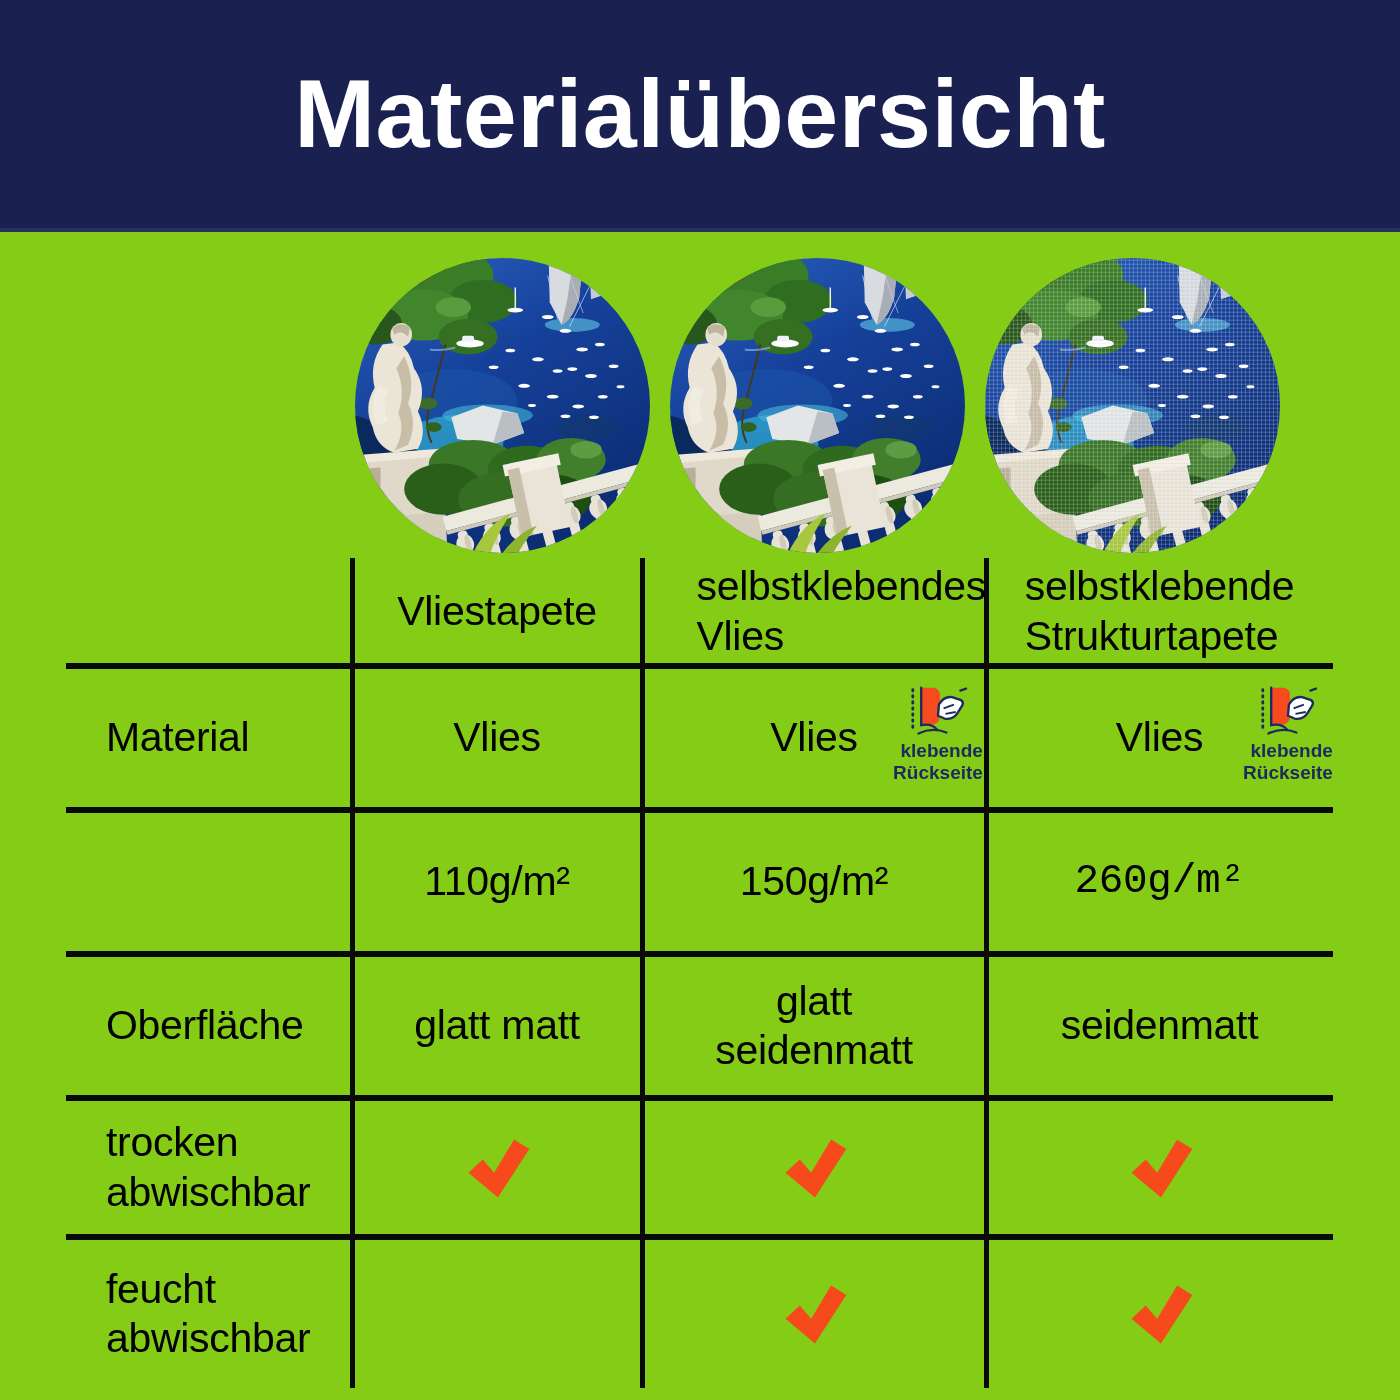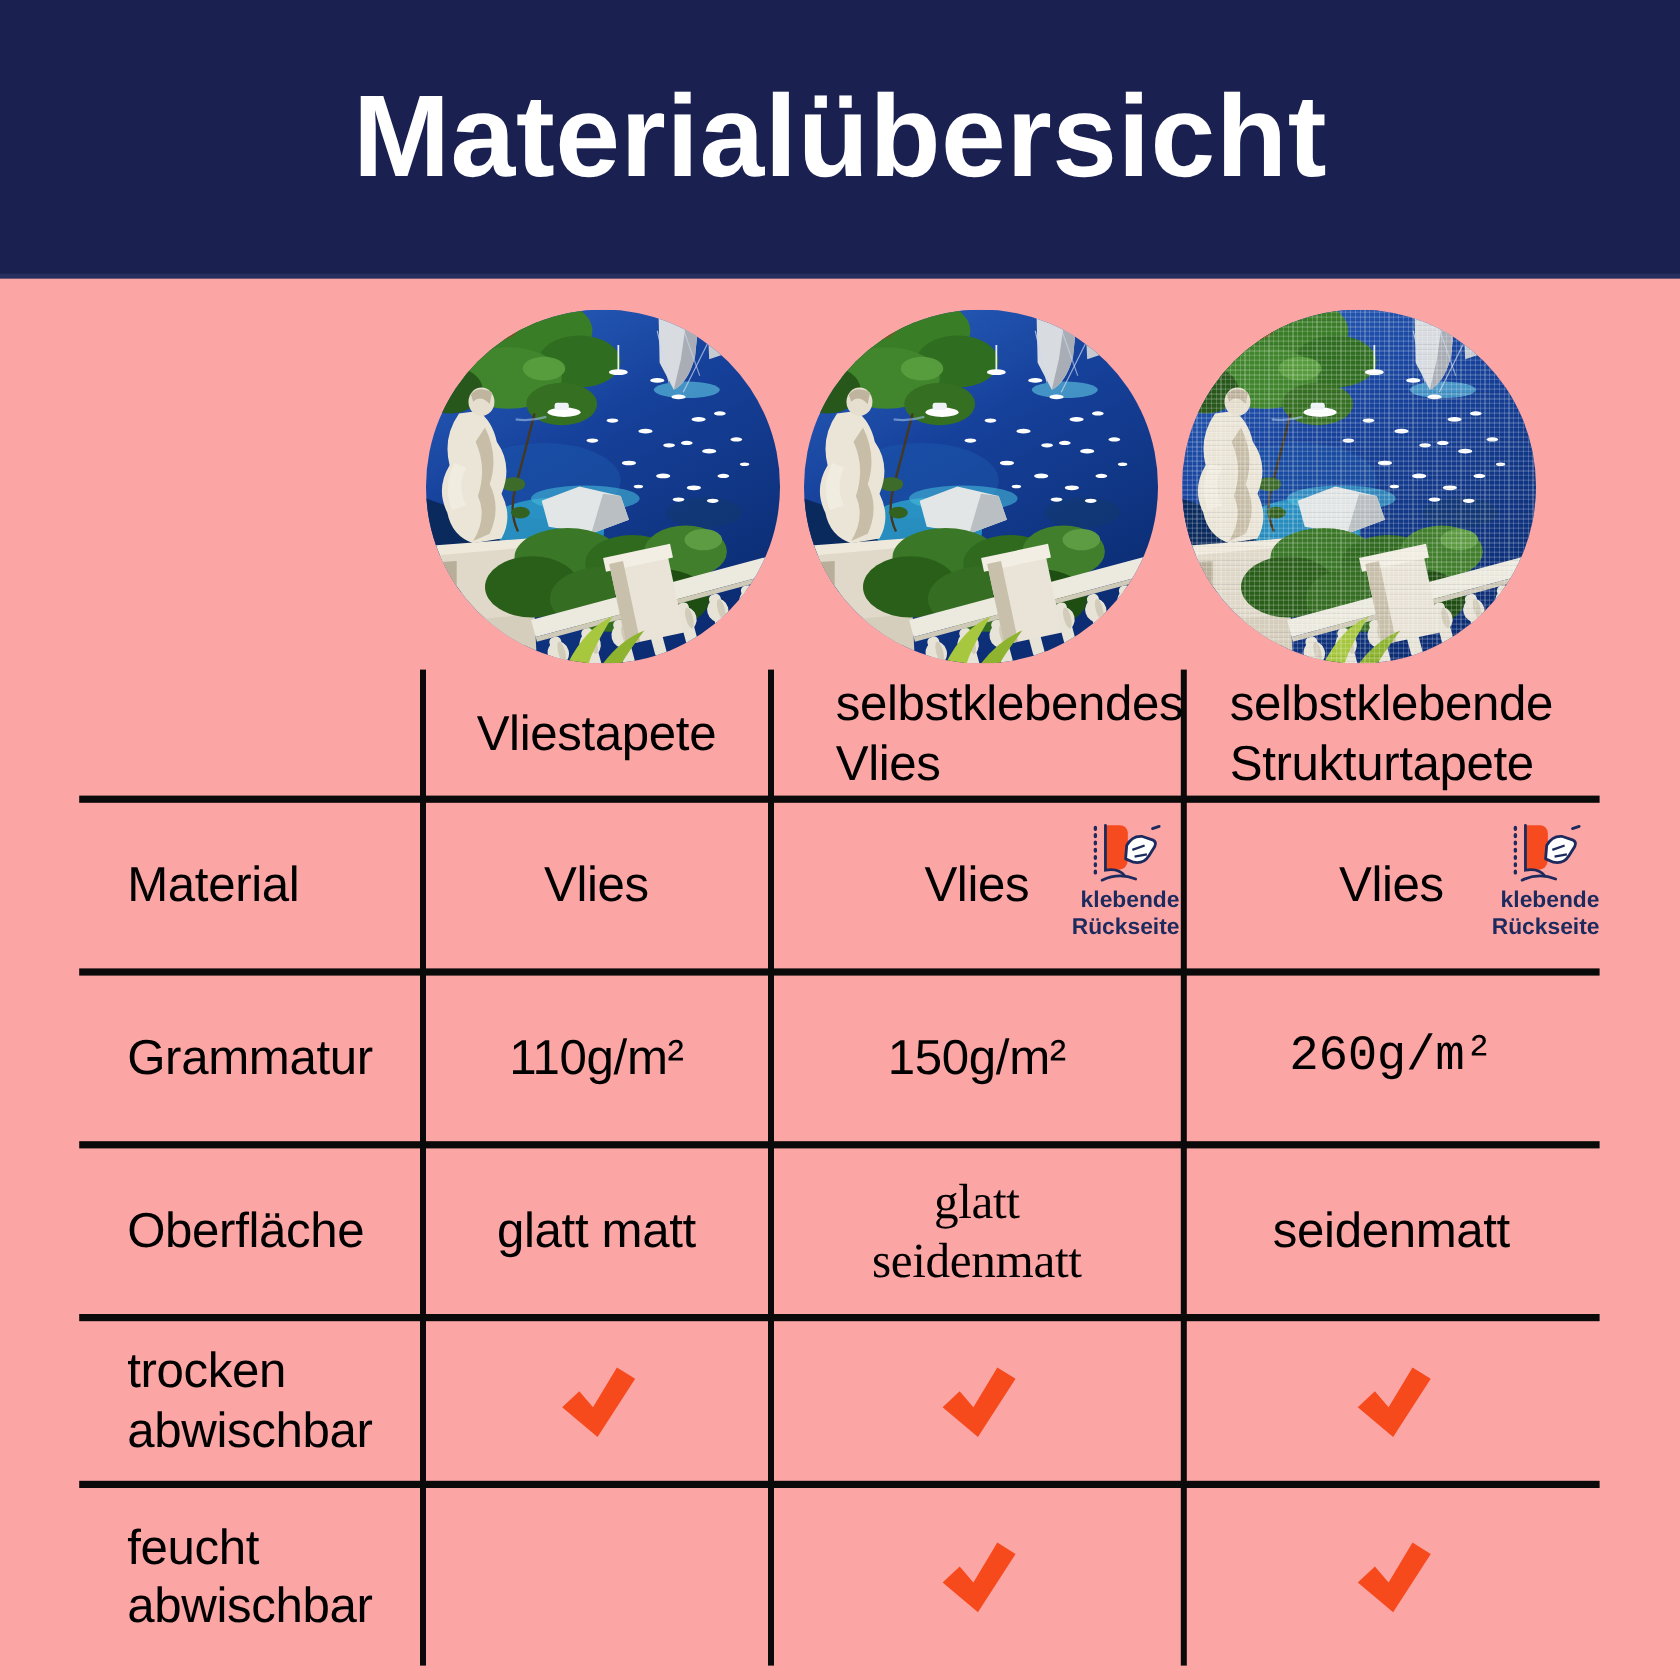--- a/index.html
+++ b/index.html
@@ -1,17 +1,17 @@
 <!DOCTYPE html>
 <html><head>
 <meta charset="utf-8">
 <style>
   html,body { margin:0; padding:0; background:#ffffff; }
   .page {
-    position:relative; width:1400px; height:1400px; background:#fca5a5;
+    position:relative; width:1400px; height:1400px; background:#84cc16;
     font-family:"Liberation Sans", sans-serif; overflow:hidden; color:#000;
   }
 
   
   .banner {
     position:absolute; left:0; top:0; width:1400px; height:228px;
     background:#1a2151; border-bottom:4px solid #272f5e;
     display:flex; align-items:center; justify-content:center;
   }
   .banner-title {
@@ -277,28 +277,27 @@
   <div class="badge b3">
     <svg class="badge-icon">
         <use href="#peel-icon"></use>
       </svg>
     <div class="badge-text">
       <span>klebende</span>
       <span>Rückseite</span>
     </div>
   </div>
 
-  <div class="cell left-align" style="left:66px;top:813px;width:286px;height:138px;">Grammatur</div>
   <div class="cell" style="left:352px;top:813px;width:290px;height:138px;">110g/m²</div>
   <div class="cell" style="left:642px;top:813px;width:344px;height:138px;">150g/m²</div>
   <div class="cell" style="left:986px;top:813px;width:347px;height:138px;font-family:Liberation Mono, monospace;">260g/m²</div>
 
   <div class="cell" style="left:352px;top:957px;width:290px;height:138px;">glatt matt</div>
   <div class="cell left-align" style="left:66px;top:957px;width:286px;height:138px;">Oberfläche</div>
-  <div class="cell" style="left:642px;top:957px;width:344px;height:138px;font-family:Liberation Serif, serif;">
+  <div class="cell" style="left:642px;top:957px;width:344px;height:138px;">
     <div class="lines">
       <span>glatt</span>
       <span>seidenmatt</span>
     </div>
   </div>
   <div class="cell" style="left:986px;top:957px;width:347px;height:138px;">
     <div class="lines">
       <span>seidenmatt</span>
     </div>
   </div>

